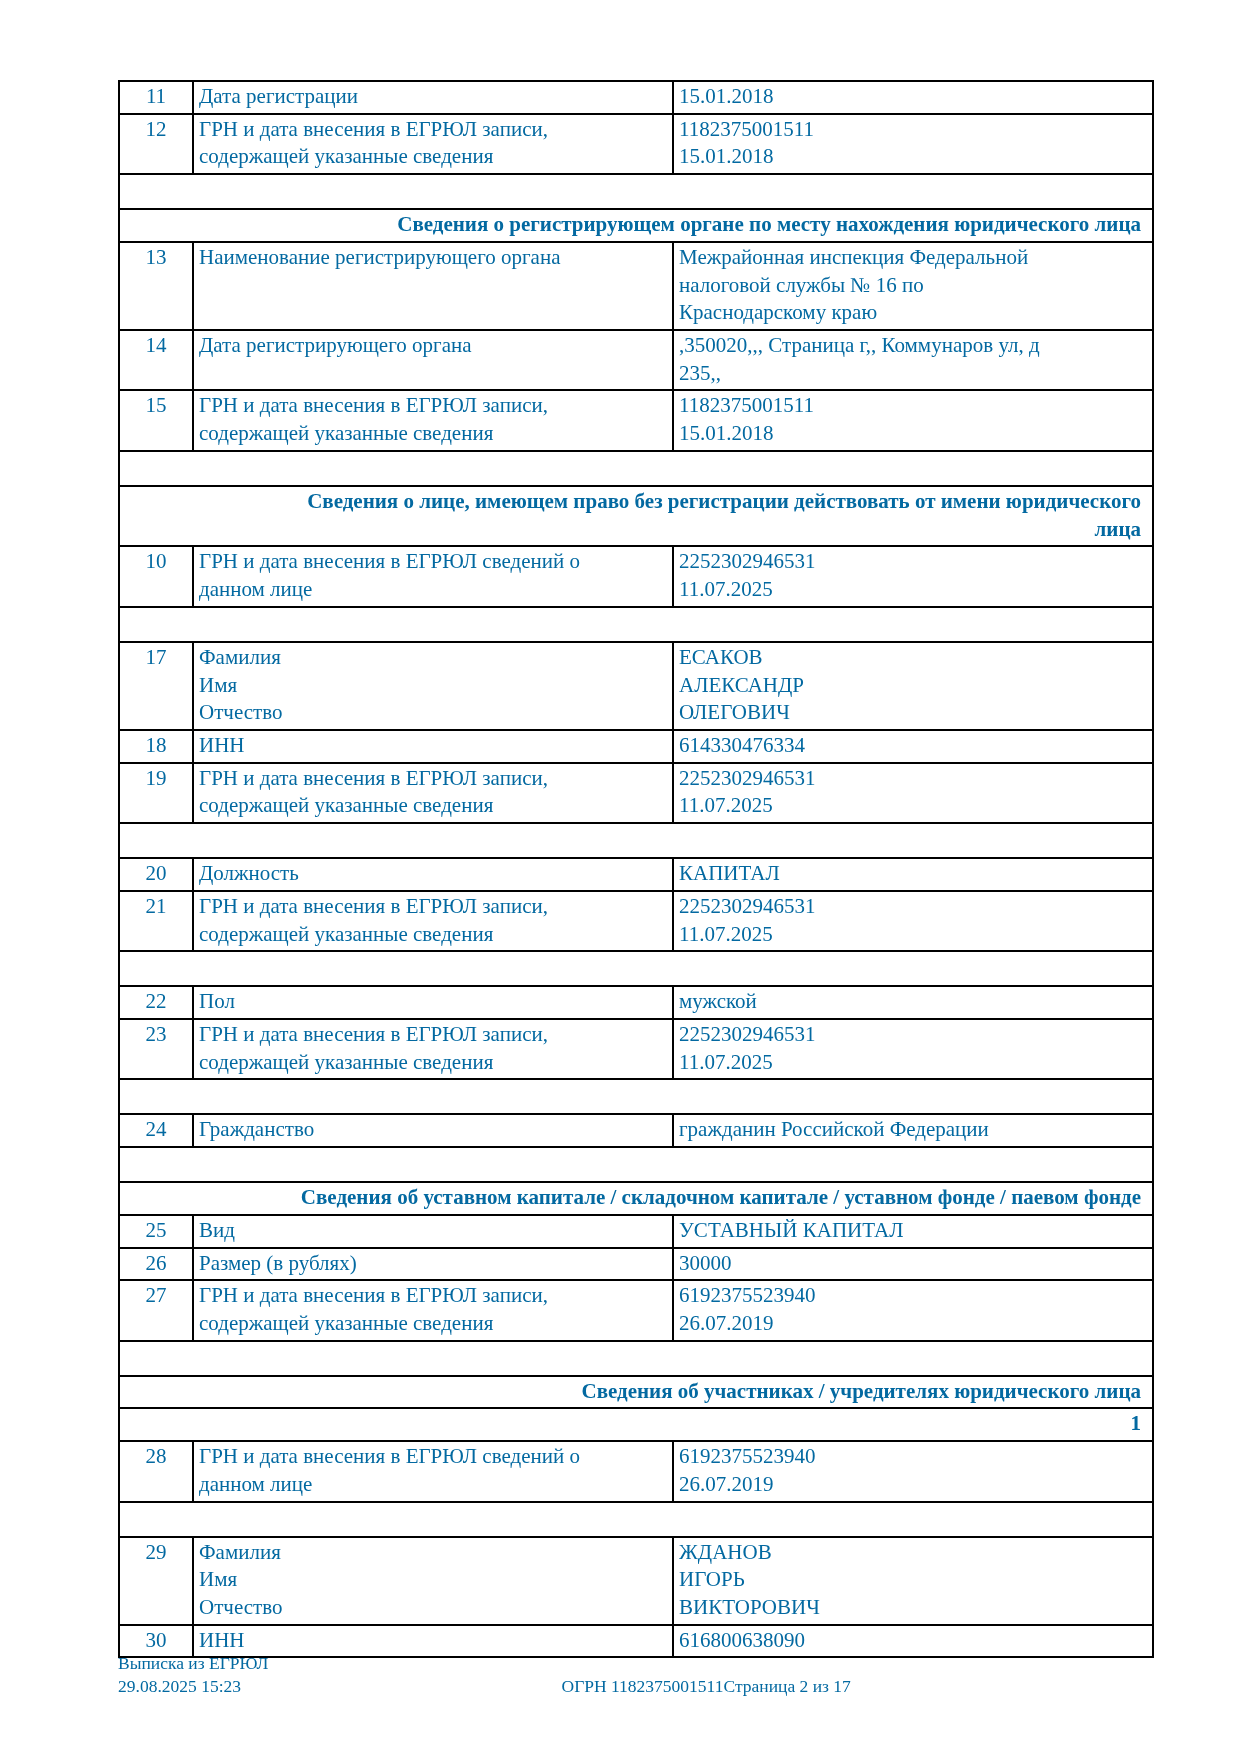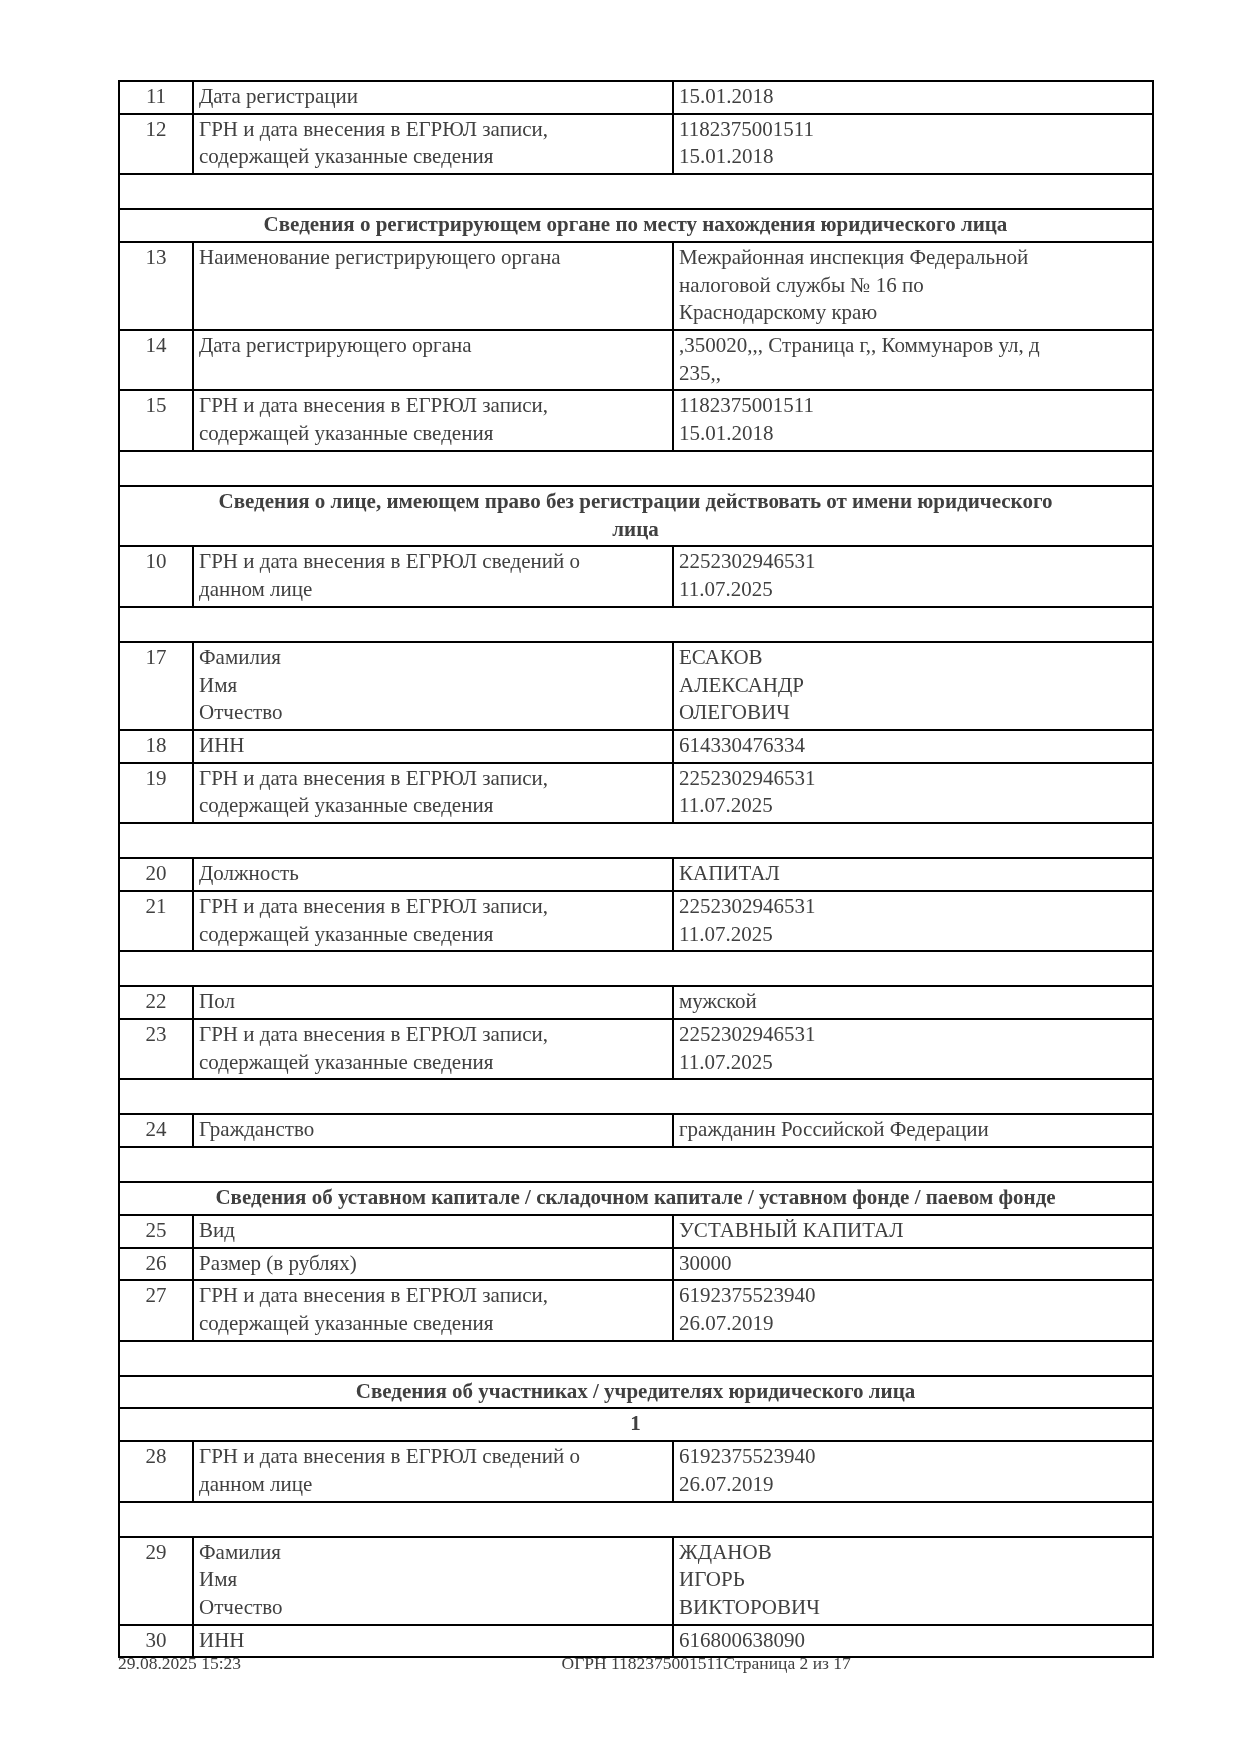--- a/index.html
+++ b/index.html
@@ -5,21 +5,21 @@
   html, body {
     margin: 0;
     padding: 0;
     background: #ffffff;
   }
   .page {
     position: relative;
     width: 1240px;
     height: 1755px;
     background: #ffffff;
-    color: #404040;
+    color: #0369a1;
     font-family: "Liberation Serif", "DejaVu Serif", serif;
     overflow: hidden;
   }
   table.doc-table {
     position: absolute;
     left: 118px;
     top: 80px;
     width: 1034px;
     border-collapse: collapse;
     table-layout: fixed;
@@ -36,21 +36,21 @@
     white-space: pre-line;
     overflow: hidden;
   }
   td.num {
     text-align: center;
     padding-left: 2px;
     padding-right: 2px;
   }
   tr.section td, tr.subsection td {
     font-weight: bold;
-    text-align: center;
+    text-align: right;
     padding-left: 10px;
     padding-right: 11px;
   }
   tr.spacer td {
     height: 33px;
     padding: 0;
   }
   .footer {
     position: absolute;
     left: 118px;
@@ -246,20 +246,23 @@
         </tr>
         <tr>
           <td class="num">30</td>
           <td class="label">ИНН</td>
           <td class="value">616800638090</td>
         </tr>
       </tbody>
   </table>
 
   <div class="footer">
+    <div class="footer-line1">
+      <span>Выписка из ЕГРЮЛ</span>
+    </div>
     <div class="footer-line2">
       <span class="f-left">29.08.2025 15:23</span>
       <span class="f-center">ОГРН 1182375001511</span>
       <span class="f-right">Страница 2 из 17</span>
     </div>
   </div>
 
 </div>
 
 </body></html>

